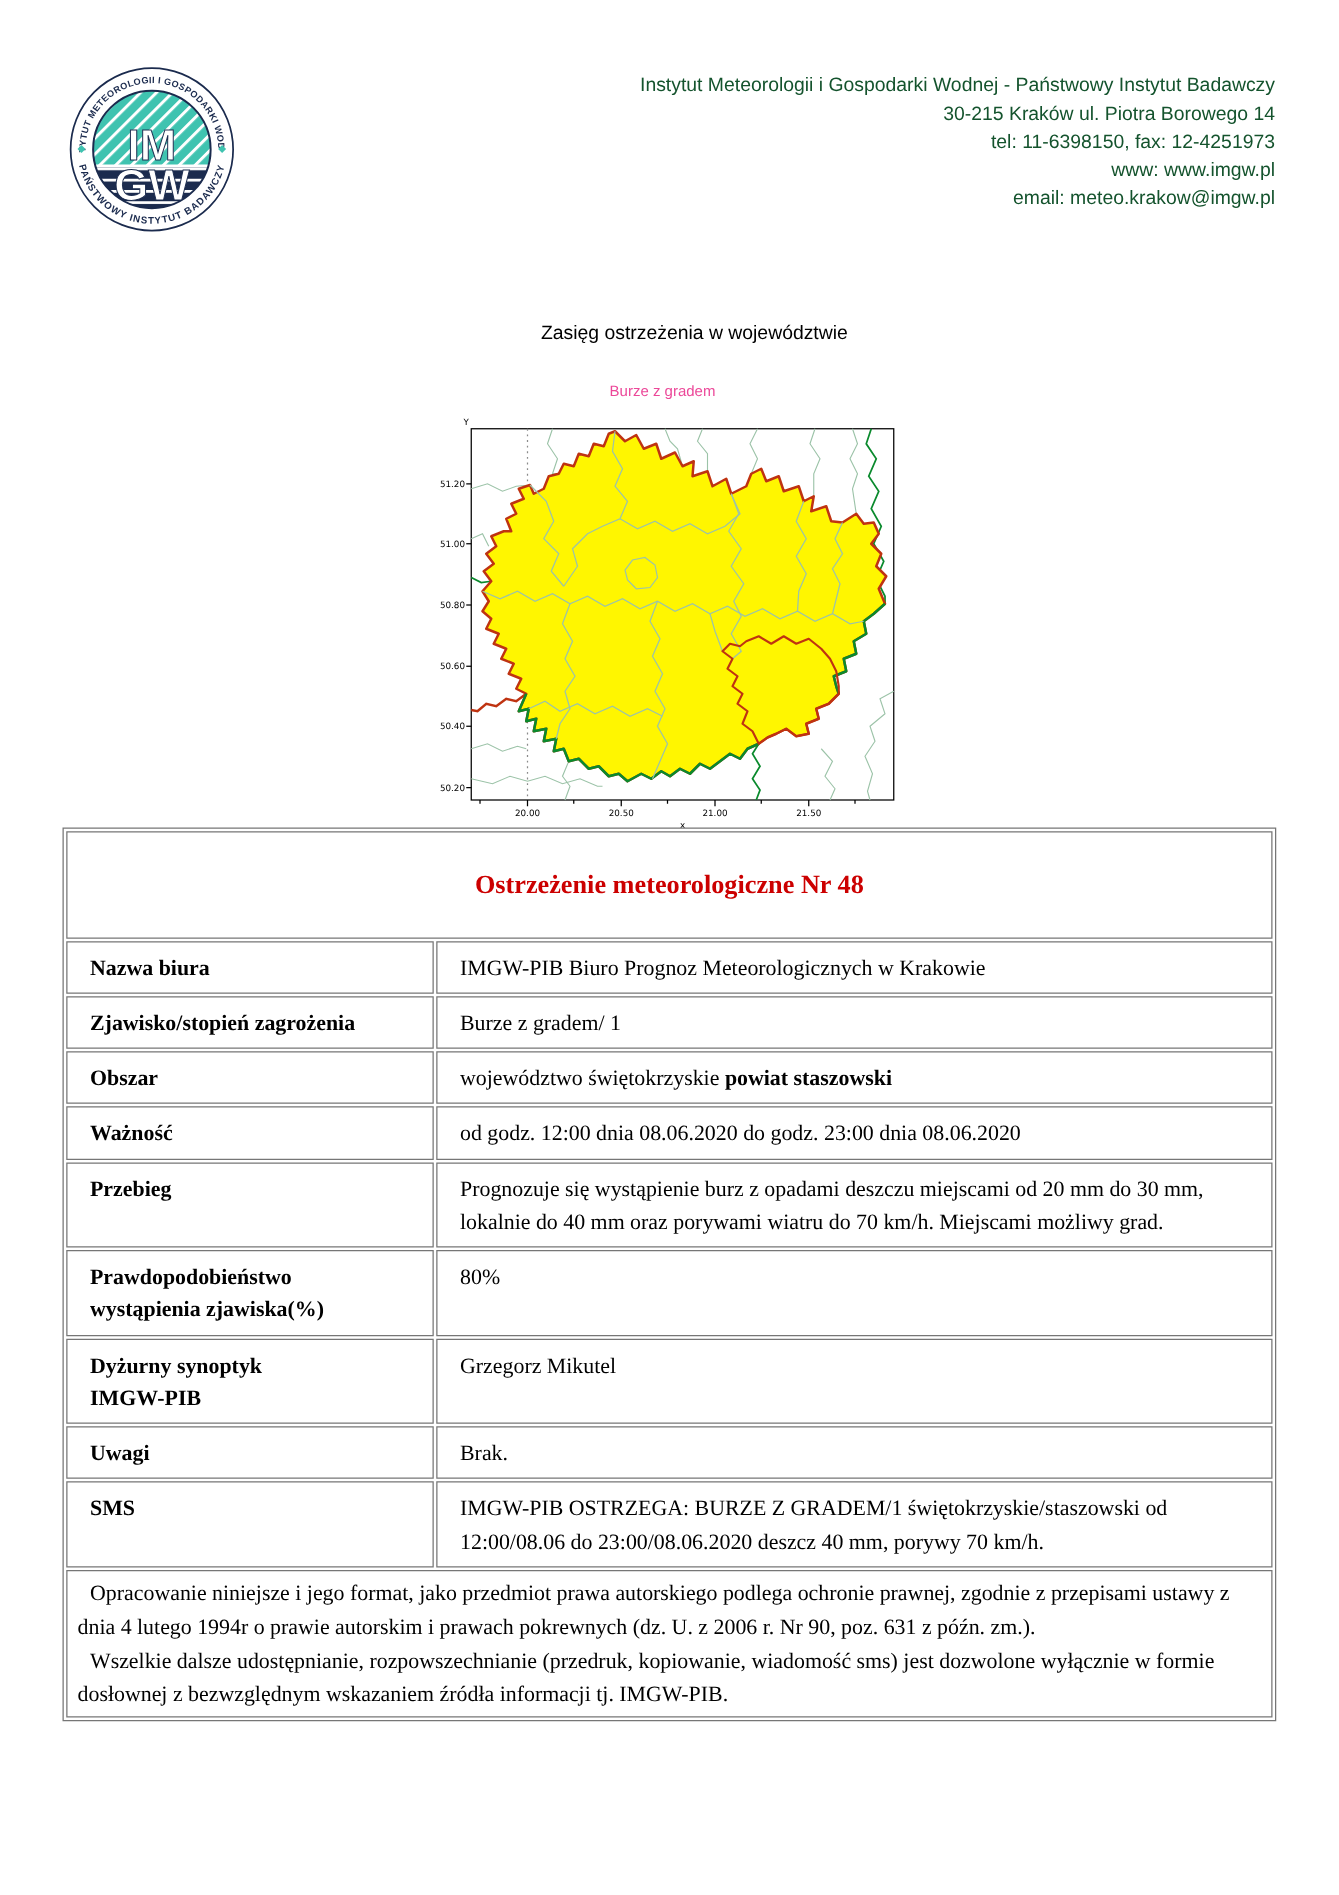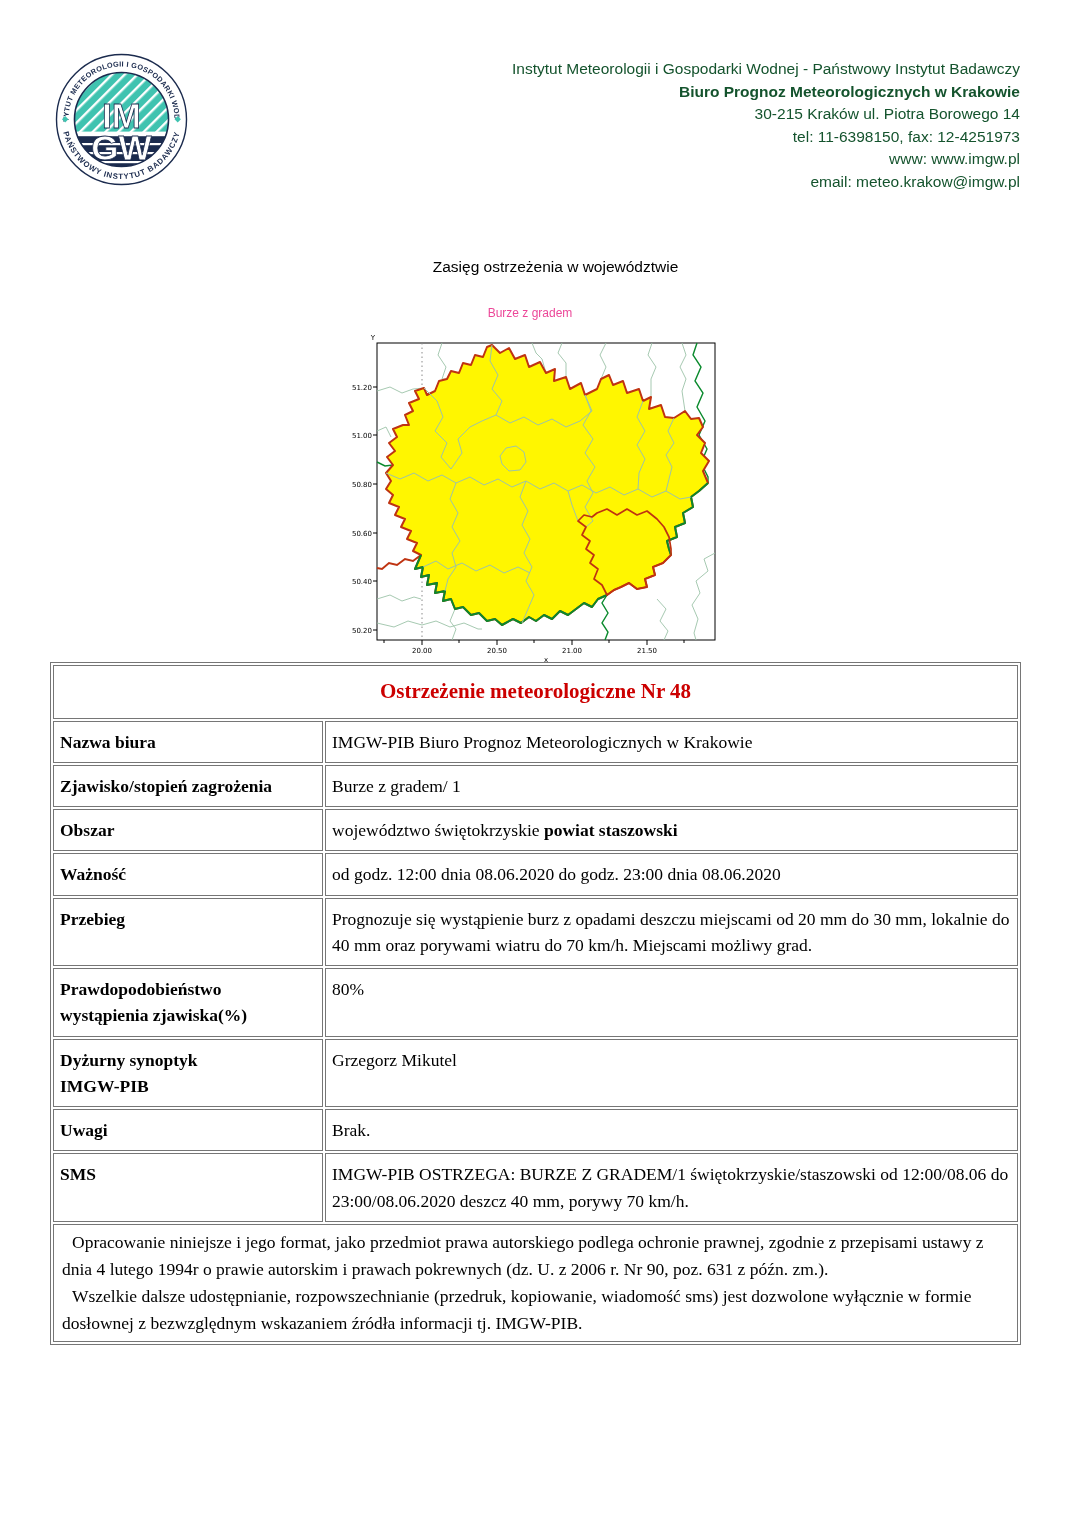--- a/index.html
+++ b/index.html
@@ -13,22 +13,22 @@
   
   .section-title{position:absolute;top:258px;left:20px;width:1071px;text-align:center;
                  font-size:15.5px;color:#000;}
   .map-title{position:absolute;top:306px;left:330px;width:400px;text-align:center;
              font-size:12px;color:#ec4899;}
   .map-svg{position:absolute;left:352px;top:331px;width:380px;height:332px;}
   
   .wtable{position:absolute;left:50px;top:662px;width:971px;
           border-collapse:separate;border-spacing:2px;border:1px solid #767676;
           font-family:"Liberation Serif",serif;font-size:17.5px;color:#000;}
-  .wtable td{border:1px solid #767676;vertical-align:top;padding:7px 6px;line-height:1.5;}
-  td.t-title{text-align:center;font-weight:bold;font-size:21px;padding:10px 4px;}
+  .wtable td{border:1px solid #767676;vertical-align:top;padding:7px 18px;line-height:1.5;}
+  td.t-title{text-align:center;font-weight:bold;font-size:21px;padding:26px 4px;}
   td.lbl{width:256px;font-weight:bold;white-space:pre-line;}
   td.ftr{padding:4px 8px;}
   .ftr div{text-indent:10px;line-height:1.55;}
   .axis-txt{font-family:"DejaVu Sans",sans-serif;font-size:7px;fill:#000;}
 </style>
 </head>
 <body>
 
 <div class="page">
 
@@ -62,21 +62,20 @@
     </text>
     <text font-size="7.8" fill="#1b2b4e" font-family="Liberation Sans, sans-serif" font-weight="bold" letter-spacing="0.8">
       <textPath href="#arcBot" startOffset="50%" text-anchor="middle">PAŃSTWOWY INSTYTUT BADAWCZY</textPath>
     </text>
     <rect x="8" y="64" width="4.5" height="4.5" transform="rotate(45 10.2 66.2)" fill="#3fc3b0"></rect>
     <rect x="120.5" y="64" width="4.5" height="4.5" transform="rotate(45 122.7 66.2)" fill="#3fc3b0"></rect>
   </svg>
 
   <div class="org-block">
     <div>Instytut Meteorologii i Gospodarki Wodnej - Państwowy Instytut Badawczy</div>
-    <div class="b">Biuro Prognoz Meteorologicznych w Krakowie</div>
     <div>30-215 Kraków ul. Piotra Borowego 14</div>
     <div>tel: 11-6398150, fax: 12-4251973</div>
     <div>www: www.imgw.pl</div>
     <div>email: meteo.krakow@imgw.pl</div>
   </div>
 
   <div class="section-title">Zasięg ostrzeżenia w województwie</div>
   <div class="map-title">Burze z gradem</div>
 
   <svg class="map-svg" viewBox="0 0 380 332">

